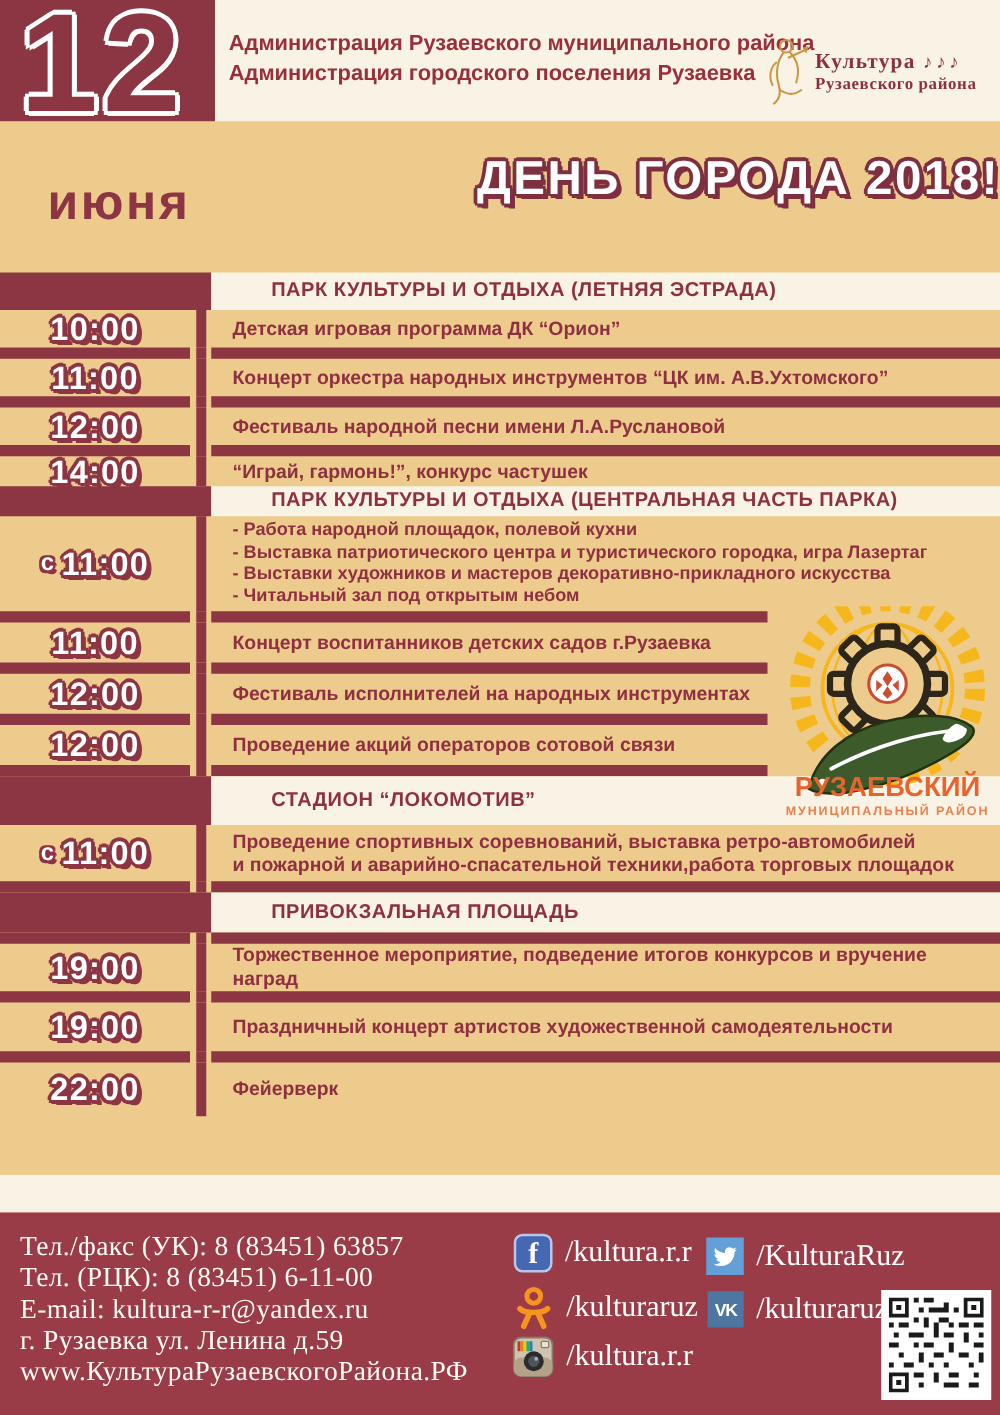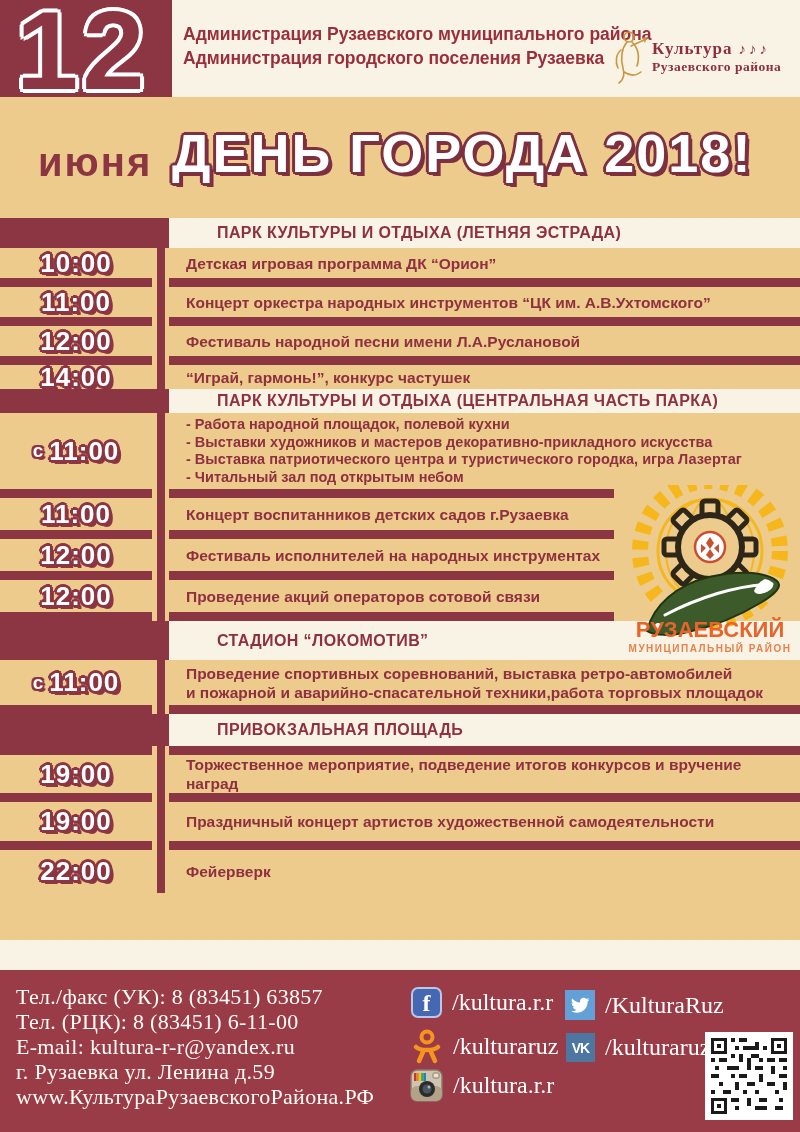--- a/index.html
+++ b/index.html
@@ -36,22 +36,22 @@
   .org-lines{position:absolute;left:183px;top:22px;z-index:2;
     font-family:Liberation Sans, sans-serif;font-weight:bold;color:#9a2f3b;font-size:17.5px;line-height:24px;}
   
   .culture-logo{position:absolute;left:614px;top:22px;width:205px;height:70px;display:flex;align-items:center;z-index:2;}
   .culture-text{margin-left:4px;color:#8e2f40;font-family:"Liberation Serif",serif;font-weight:bold;}
   .culture-line1{font-size:17px;letter-spacing:1px;}
   .culture-line2{font-size:13.5px;letter-spacing:.5px;}
   .music-notes{color:#8e2f40;font-size:15px;margin-left:6px;letter-spacing:3px;}
   
   .main-title{
-    position:absolute;left:172px;top:122px;width:628px;text-align:left;
-    font-size:54px;font-weight:800;letter-spacing:2px;color:#fff;z-index:4;
+    position:absolute;left:172px;top:122px;width:628px;text-align:right;
+    font-size:38px;font-weight:800;letter-spacing:2px;color:#fff;z-index:4;
     text-shadow:-3px 0 0 #7e3040,3px 0 0 #7e3040,0 -3px 0 #7e3040,0 3px 0 #7e3040,
       -2px -2px 0 #7e3040,2px -2px 0 #7e3040,-2px 2px 0 #7e3040,2px 2px 0 #7e3040,
       3px 3px 0 #7e3040,4px 4px 0 #7e3040;
     white-space:nowrap;
   }
   
   .sched{position:absolute;left:0;top:218px;width:800px;}
   .row{display:flex;}
   .cell-t{width:152px;display:flex;align-items:center;justify-content:center;}
   .cell-g1{width:5px;}
@@ -222,22 +222,22 @@
     <div class="row bullets" style="height:76px">
       <div class="cell-t">
         <span class="tpre">с</span>
         <span class="time">11:00</span>
       </div>
       <div class="cell-g1"></div>
         <div class="cell-st"></div>
         <div class="cell-g2"></div>
       <div class="cell-b">
         <div class="etext">- Работа народной площадок, полевой кухни</div>
+        <div class="etext">- Выставка патриотического центра и туристического городка, игра Лазертаг</div>
         <div class="etext">- Выставки художников и мастеров декоративно-прикладного искусства</div>
-        <div class="etext">- Выставка патриотического центра и туристического городка, игра Лазертаг</div>
         <div class="etext">- Читальный зал под открытым небом</div>
       </div>
     </div>
     <div class="row sep short">
         <div class="cell-t"></div>
         <div class="cell-g1"></div>
         <div class="cell-st"></div>
         <div class="cell-g2"></div>
         <div class="cell-b"></div>
       </div>

